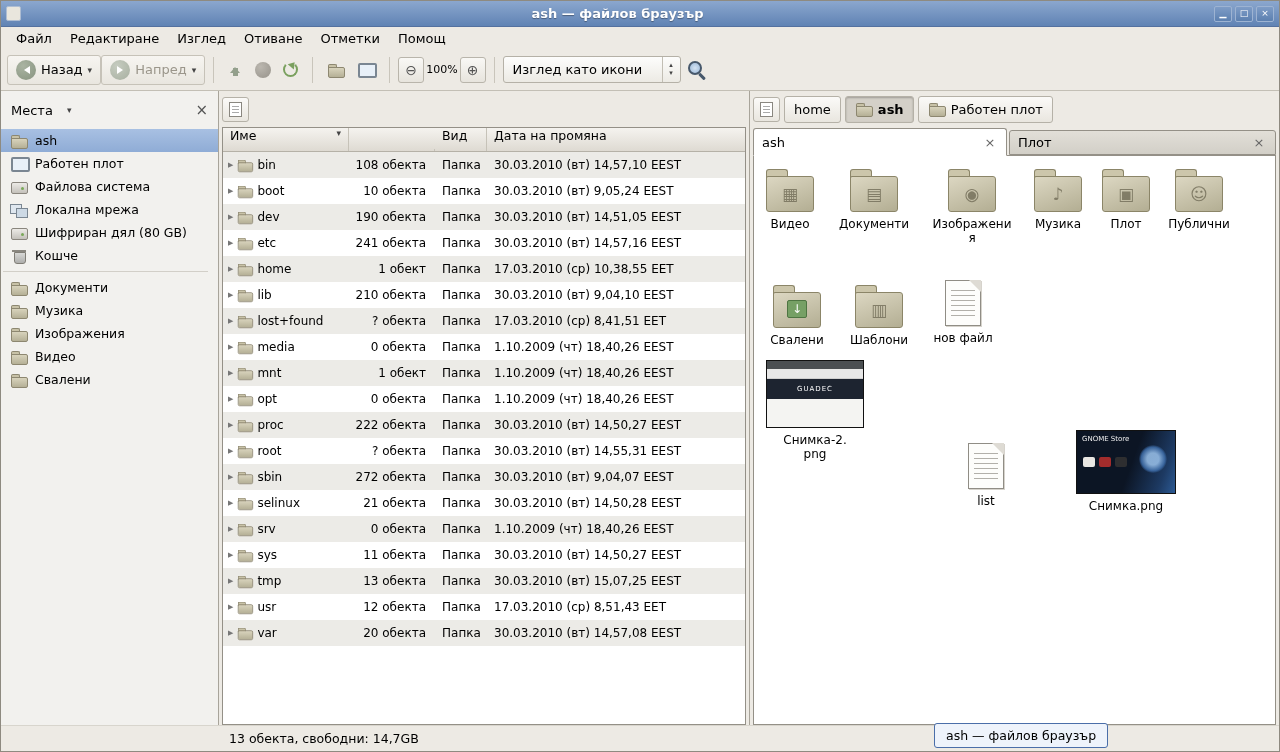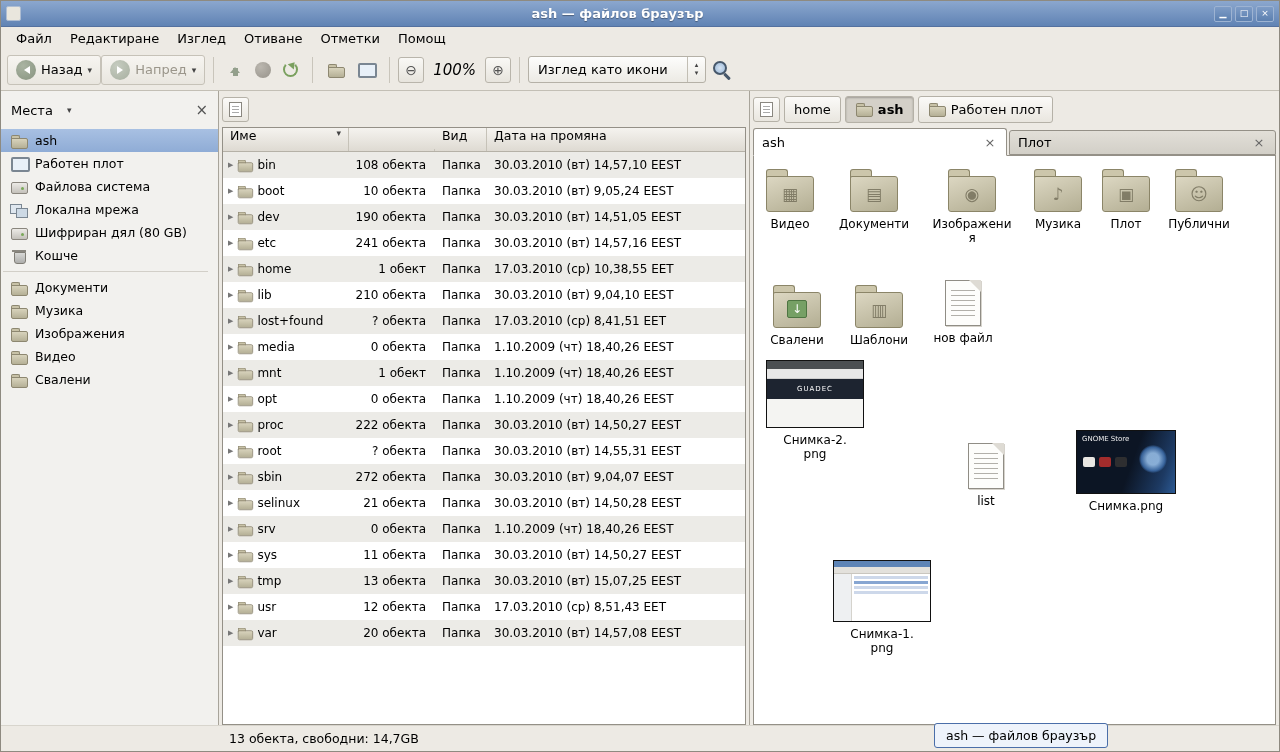--- a/index.html
+++ b/index.html
@@ -29,21 +29,21 @@
   .tri-l{width:0;height:0;border:4px solid transparent;border-right:6px solid #fff;margin-left:-3px;}
   .tri-r{width:0;height:0;border:4px solid transparent;border-left:6px solid #fff;margin-right:-3px;}
   .tsep{width:1px;height:26px;background:#c9c5bb;margin:0 8px;flex:none;}
   .up-arrow{position:relative;width:15px;height:15px;}
   .up-arrow::before{content:"";position:absolute;left:2px;top:0;border:5px solid transparent;border-bottom:6px solid #94a08c;}
   .up-arrow::after{content:"";position:absolute;left:5px;top:6px;width:5px;height:8px;background:#94a08c;}
   .stop-ico{width:16px;height:16px;border-radius:50%;background:radial-gradient(circle at 35% 30%,#bbb7af,#97938b);}
   .reload-ico{width:15px;height:15px;border:2px solid #7aa05e;border-radius:50%;border-top-color:transparent;position:relative;}
   .reload-ico::after{content:"";position:absolute;top:-6px;right:-2px;border:4px solid transparent;border-bottom:6px solid #7aa05e;transform:rotate(40deg);}
   .small-btn{width:26px;height:26px;border:1px solid #b9b5ab;border-radius:3px;background:linear-gradient(#f9f8f5,#e7e4dd);display:flex;align-items:center;justify-content:center;font-size:14px;color:#555;flex:none;}
-  .zoom-val{margin:0 9px;font-size:15px;font-style:italic;}
+  .zoom-val{margin:0 2px;font-size:11px;}
   .combo{display:flex;align-items:center;border:1px solid #b5b1a7;border-radius:3px;background:linear-gradient(#fdfdfc,#eceae4);height:27px;padding-left:9px;width:178px;font-size:13px;}
   .combo .arrows{margin-left:auto;border-left:1px solid #c2beb4;height:100%;width:18px;display:flex;flex-direction:column;align-items:center;justify-content:center;font-size:7px;color:#444;line-height:1.1;}
   .magnifier{width:19px;height:19px;position:relative;}
   .magnifier::before{content:"";position:absolute;left:1px;top:1px;width:10px;height:10px;border:2px solid #47586b;border-radius:50%;background:radial-gradient(#d5e3f2,#9ab8d8);}
   .magnifier::after{content:"";position:absolute;right:0;bottom:1px;width:8px;height:3px;background:#47586b;transform:rotate(45deg);border-radius:1px;}
 
   
   .main{position:absolute;top:90px;bottom:26px;left:0;right:0;display:flex;}
 
   
@@ -591,36 +591,20 @@
           <div class="thumb t3">
             <div class="t3txt">GNOME Store</div>
             <span class="sh sh1"></span>
               <span class="sh sh2"></span>
               <span class="sh sh3"></span>
             <div class="swirl"></div>
           </div>
           <div class="lbl">Снимка.png</div>
         </div>
 
-        <div class="ivitem w100" style="left:78px;top:404px">
-          <div class="thumb t1">
-            <div class="tt"></div>
-              <div class="tb2"></div>
-            <div class="bd">
-                <div class="sd"></div>
-                <div class="ls">
-                  <i></i>
-                  <i></i>
-                  <i></i>
-                  <i></i>
-                </div>
-              </div>
-          </div>
-          <div class="lbl narrow">Снимка-1.png</div>
-        </div>
 
       </div>
     </div>
   </div>
 
   <div class="statusbar">
     <span>13 обекта, свободни: 14,7GB</span>
   </div>
 
   <div class="task-tooltip">

